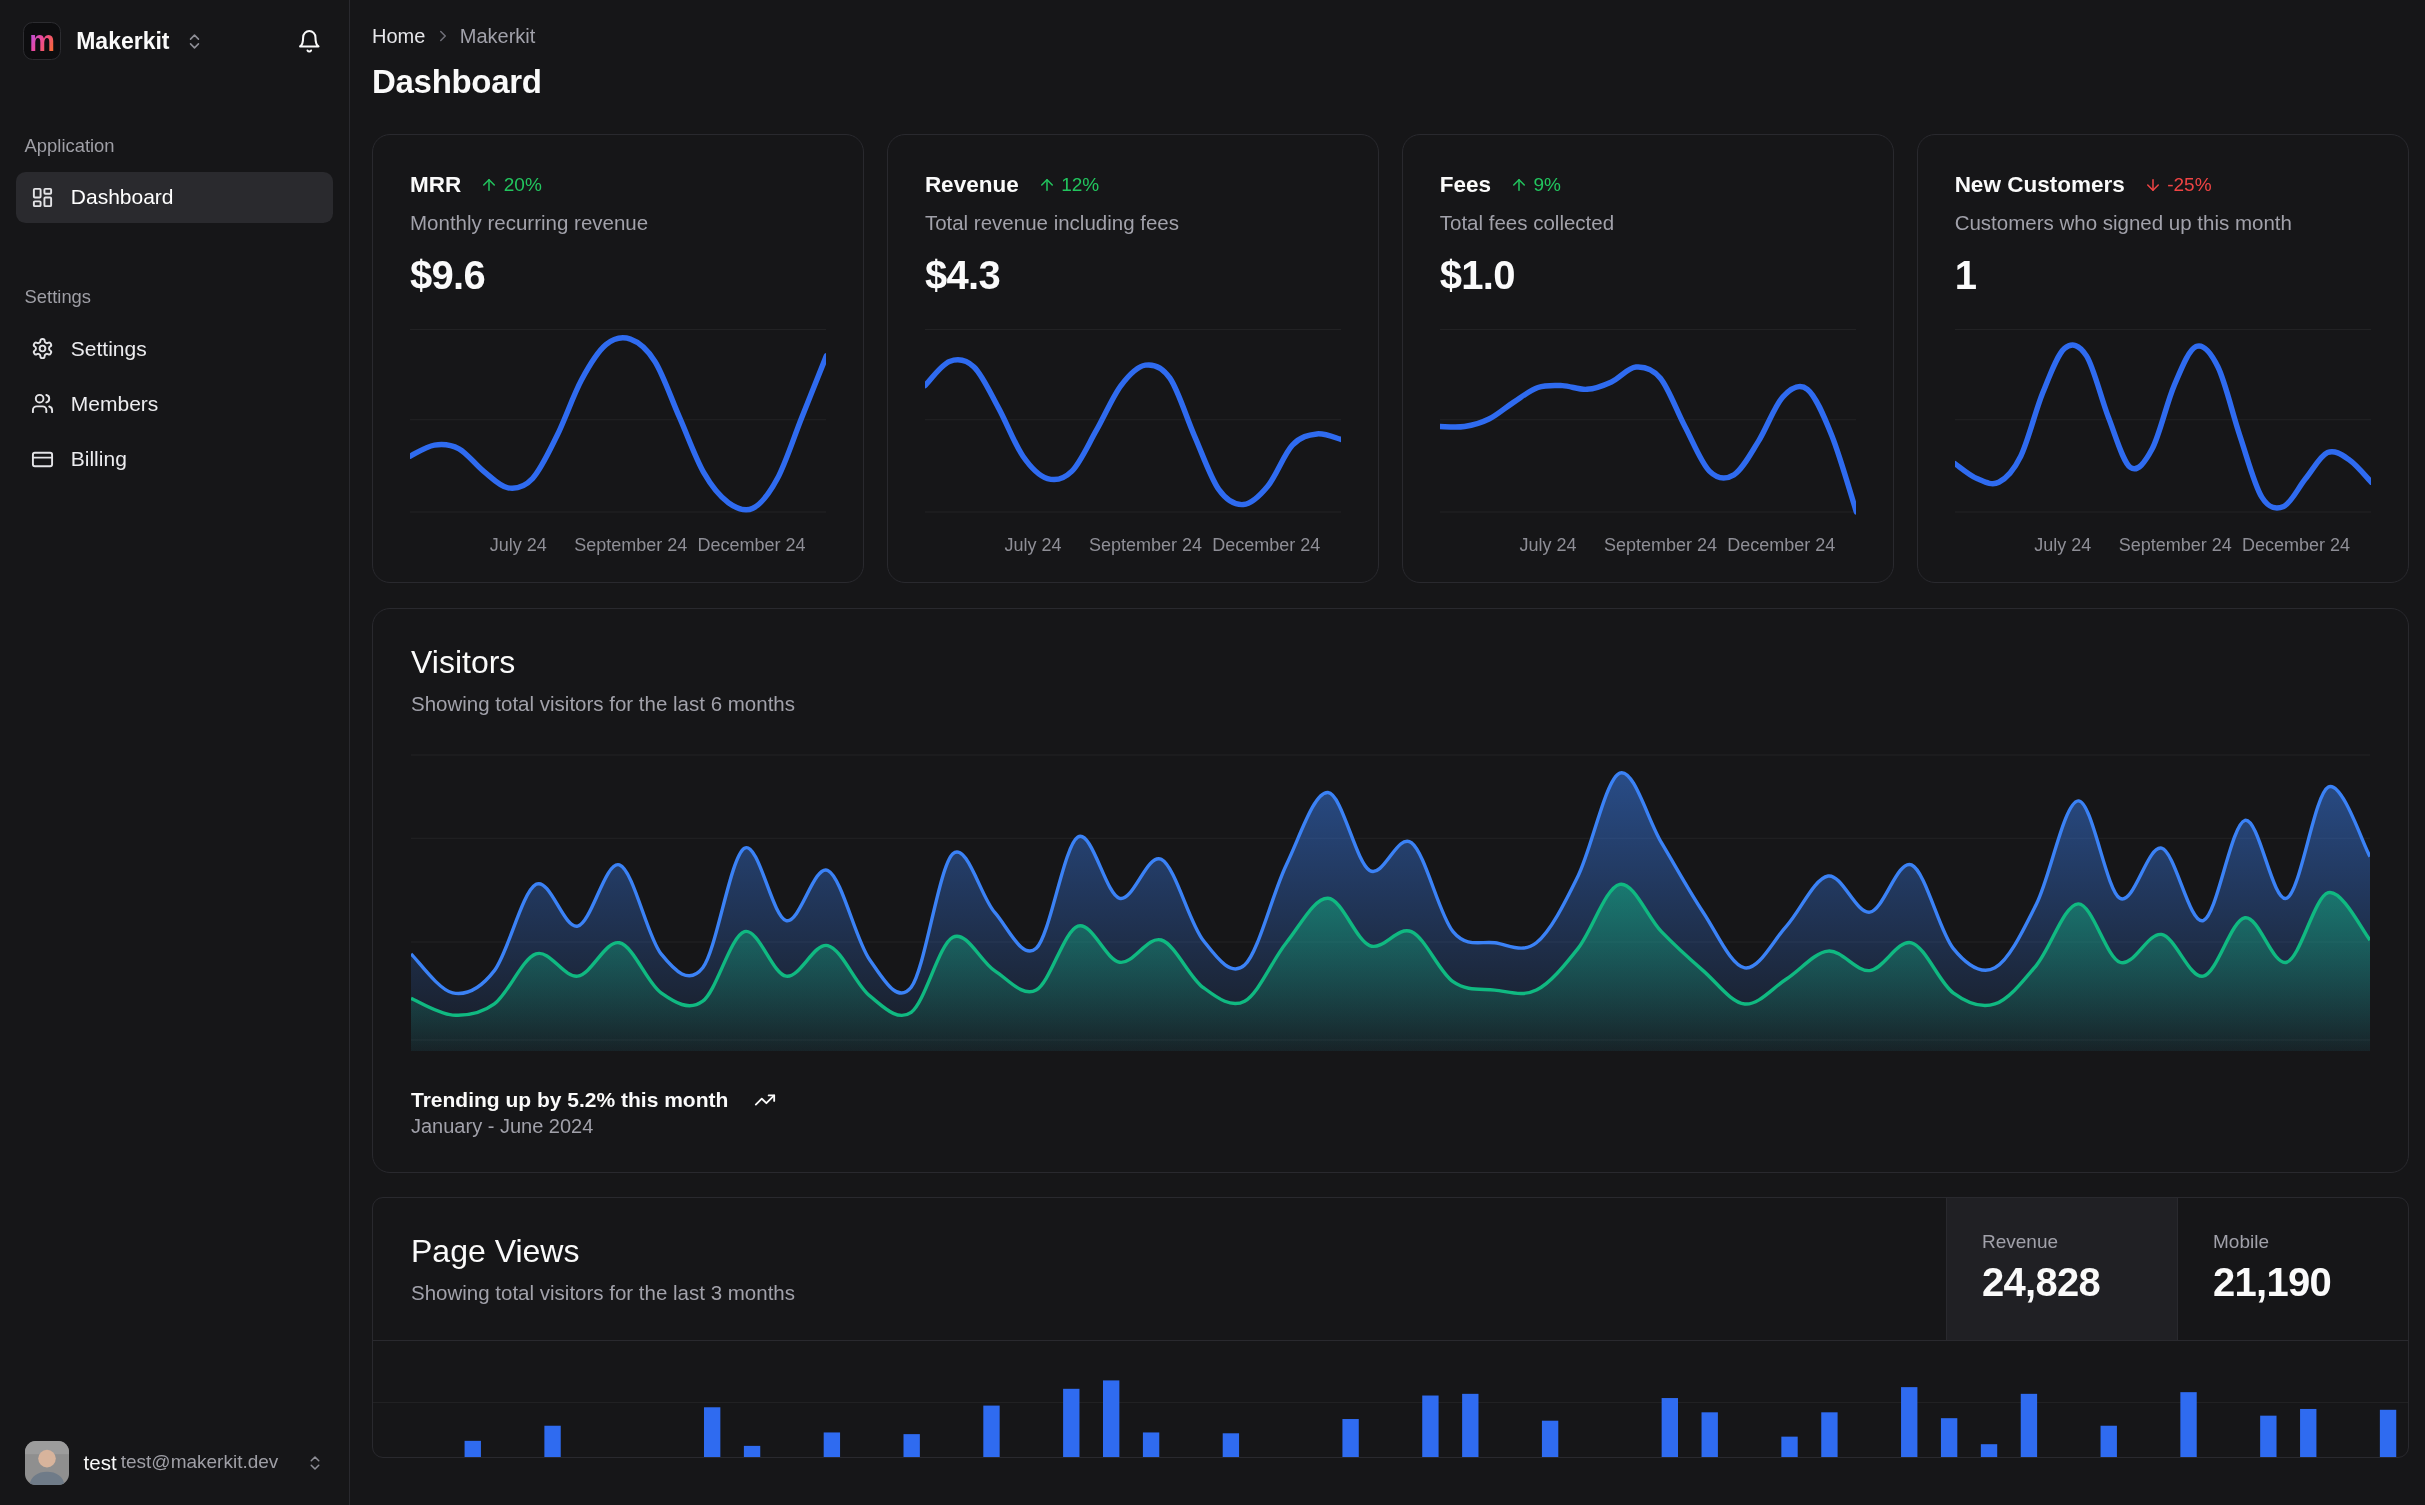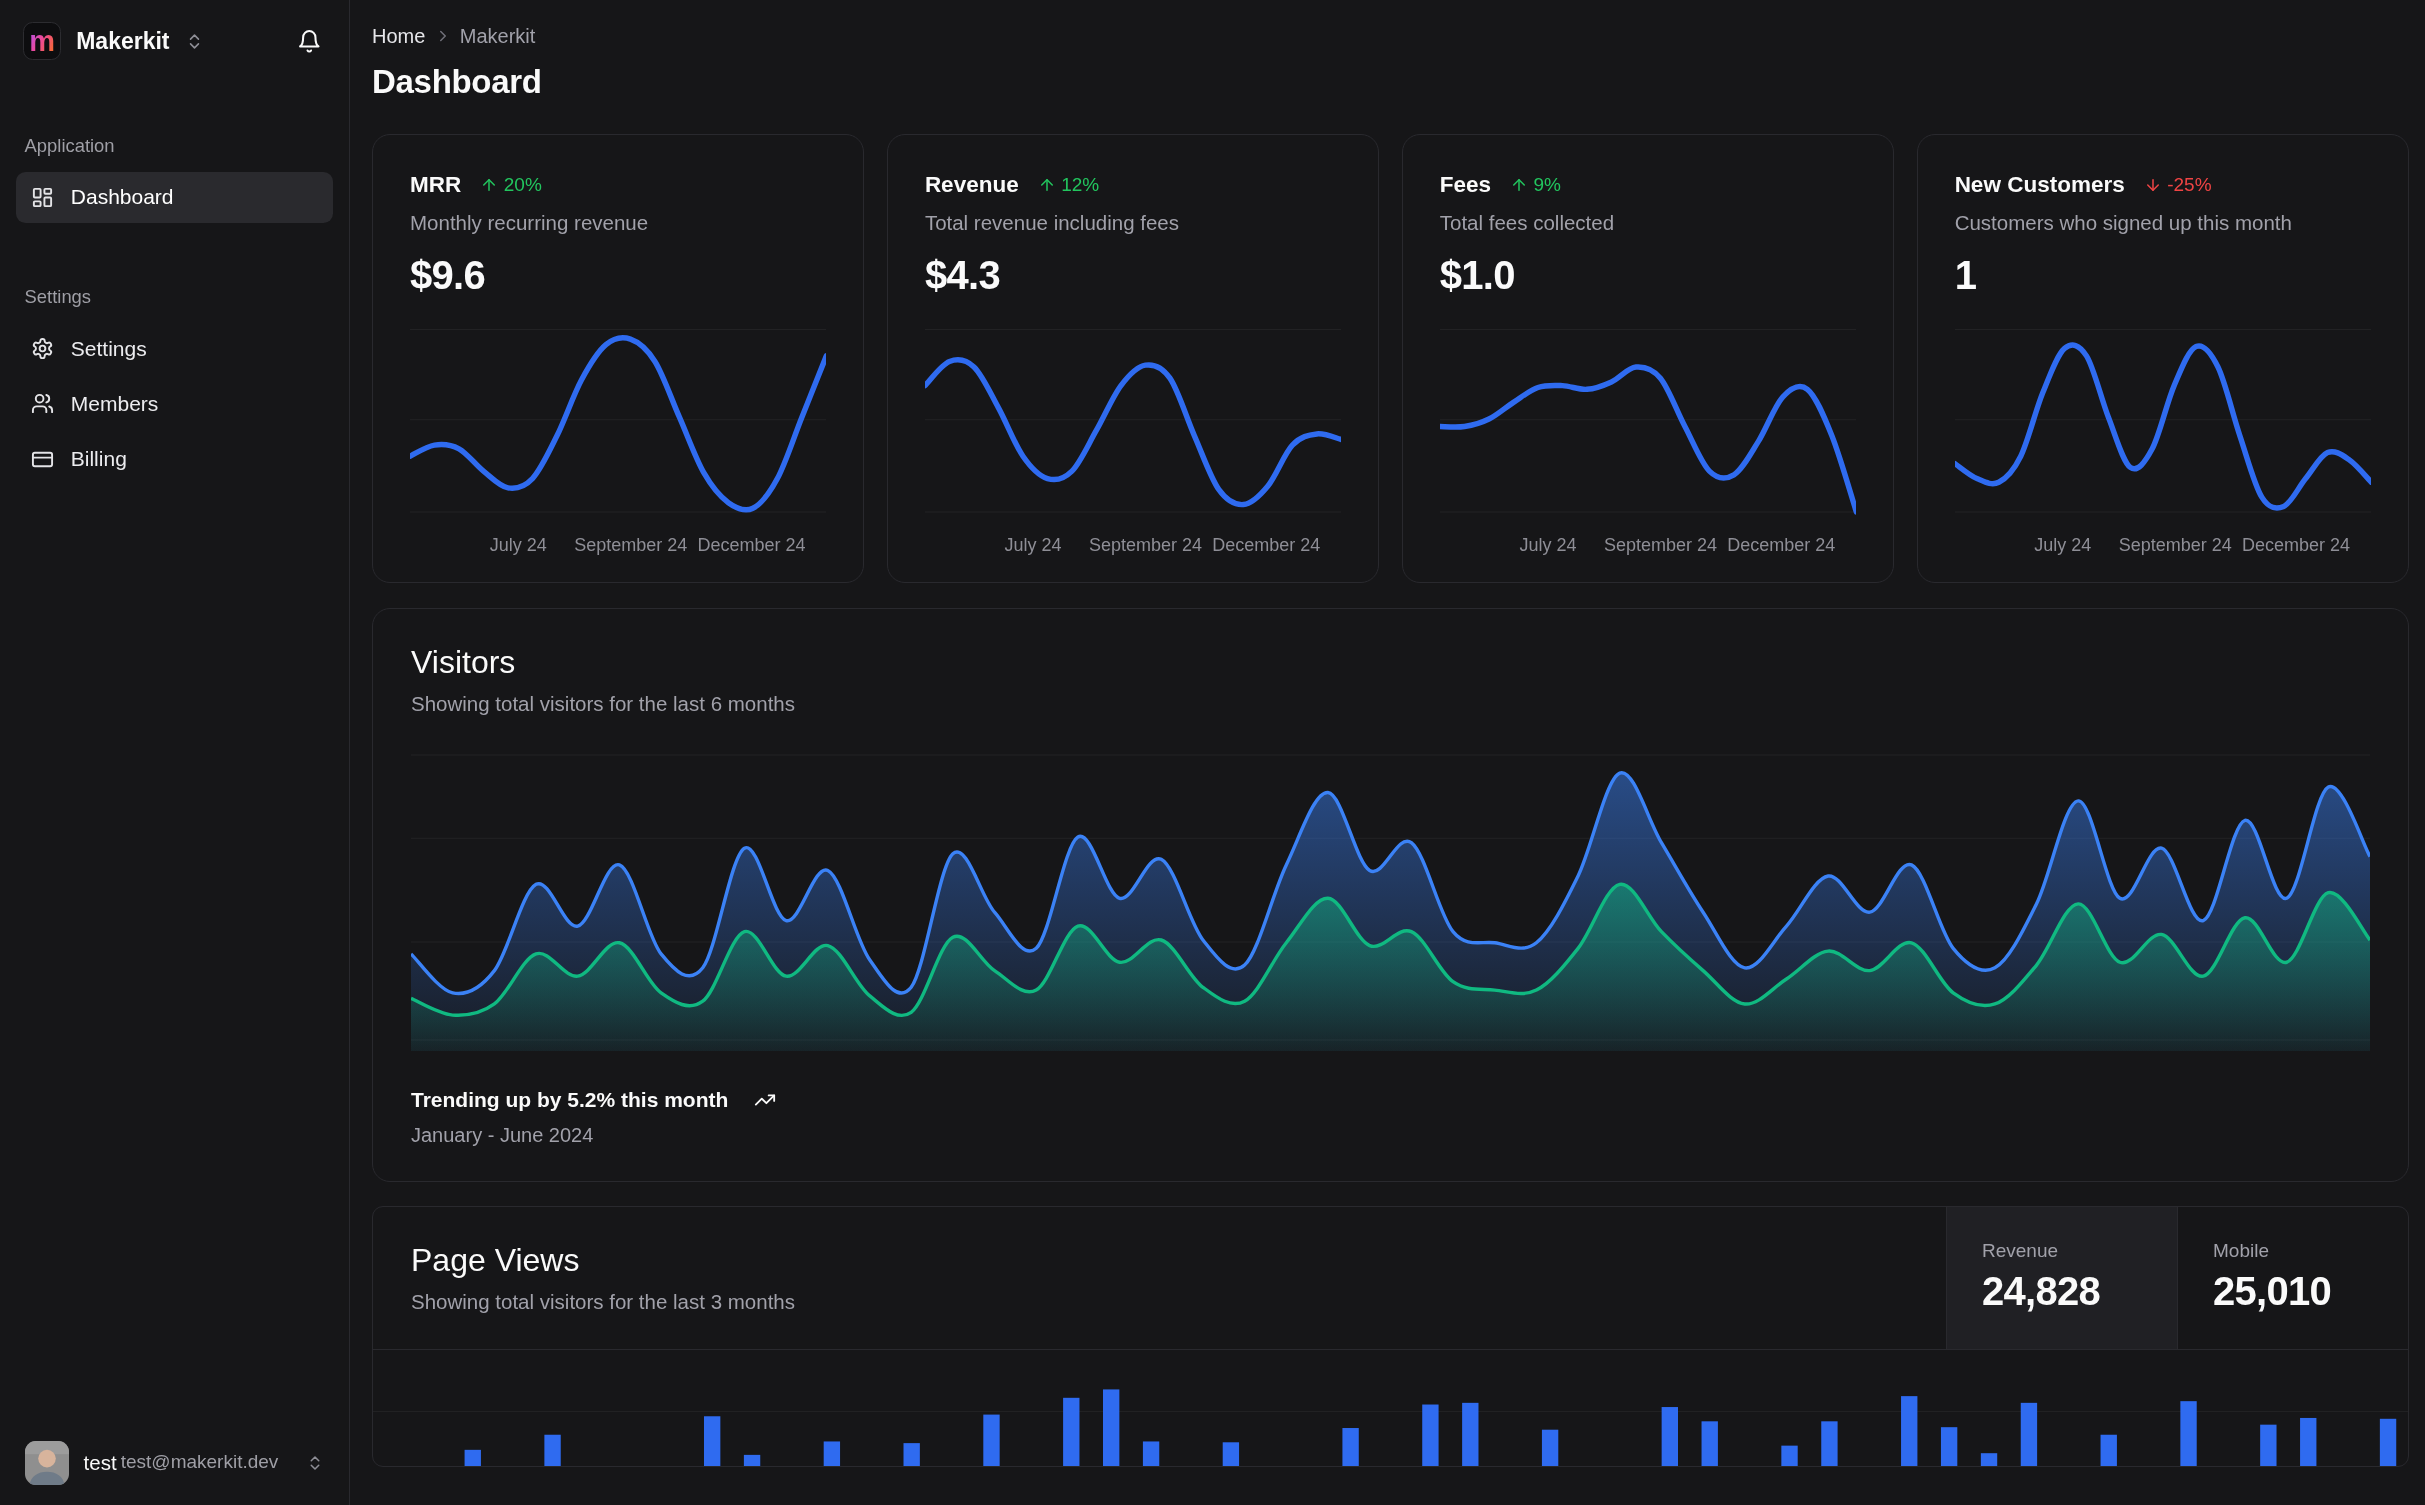--- a/index.html
+++ b/index.html
@@ -64,21 +64,21 @@
   .spark-labels span { position:absolute; transform:translateX(-50%); white-space:nowrap; }
   .sl-0 { left:26%; } .sl-1 { left:53%; } .sl-2 { left:82%; }
 
   .wide-card { margin-top:24.6px; }
   .visitors-card { padding:35px 38px 34px 38px; }
   .sec-title { font-size:32px; font-weight:400; }
   .sec-sub { margin-top:11px; font-size:20.5px; color:#a1a1aa; }
   .area-chart { width:100%; height:300px; margin-top:35px; display:block; }
   .vis-footer { margin-top:37px; display:flex; align-items:center; gap:26px; font-size:21px; font-weight:600; }
   .vis-footer .ic { display:flex; color:#fafafa; }
-  .vis-period { margin-top:12px; font-size:20px; color:#a1a1aa; }
+  .vis-period { margin-top:3px; font-size:20px; color:#a1a1aa; }
 
   .pv-card { overflow:hidden; padding:0;border-radius:11px; }
   .pv-head { display:flex; border-bottom:0.7px solid #29292e; }
   .pv-titles { flex:1; padding:35px 38px; }
   .pv-stats { display:flex; }
   .pv-stat { width:231px; border-left:0.7px solid #29292e; padding:33px 13.6px 0 35px; cursor:pointer; }
   .pv-stat.active { background:#202024; }
   .pv-stat-label { font-size:19px; color:#a1a1aa; }
   .pv-stat-value { margin-top:6.8px; font-size:40px; font-weight:700; letter-spacing:-0.7px; }
   .bars-chart { width:100%; height:116px; display:block; }
@@ -349,21 +349,21 @@
         <div class="sec-title">Page Views</div>
         <div class="sec-sub">Showing total visitors for the last 3 months</div>
       </div>
       <div class="pv-stats">
         <div class="pv-stat active">
           <div class="pv-stat-label">Revenue</div>
           <div class="pv-stat-value">24,828</div>
         </div>
         <div class="pv-stat">
           <div class="pv-stat-label">Mobile</div>
-          <div class="pv-stat-value">25,010</div>
+          <div class="pv-stat-value">21,190</div>
         </div>
       </div>
     </div>
     <svg class="bars-chart" viewBox="0 0 2985 170" preserveAspectRatio="none">
         <line x1="0" y1="90" x2="2985" y2="90" stroke="rgba(255,255,255,0.05)" stroke-width="1.5"></line>
         <rect x="134.3235294117647" y="146.32" width="24" height="320" fill="#2f6bf0"></rect>
         <rect x="251.38235294117646" y="124.18" width="24" height="320" fill="#2f6bf0"></rect>
         <rect x="485.5" y="97.11999999999999" width="24" height="320" fill="#2f6bf0"></rect>
         <rect x="544.0294117647059" y="153.7" width="24" height="320" fill="#2f6bf0"></rect>
         <rect x="661.0882352941177" y="134.02" width="24" height="320" fill="#2f6bf0"></rect>

